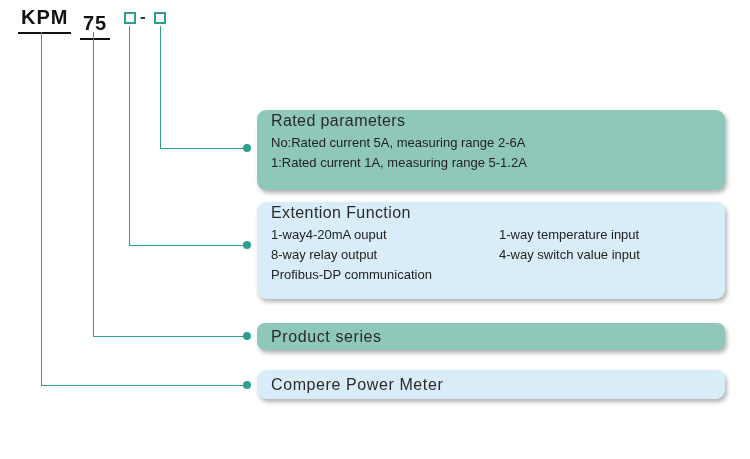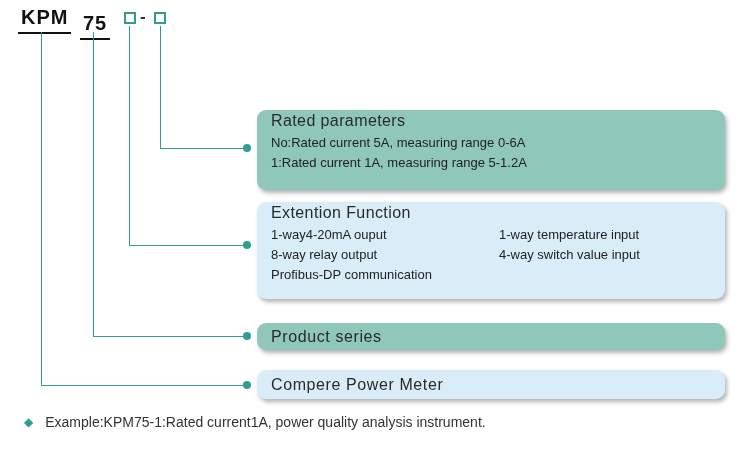--- a/index.html
+++ b/index.html
@@ -125,44 +125,41 @@
   <div class="hline" style="left:93px;  top:336px; width:152px;"></div>
   <div class="hline" style="left:41px;  top:385px; width:204px;"></div>
 
   <div class="dot" style="left:243px; top:144px;"></div>
   <div class="dot" style="left:243px; top:241px;"></div>
   <div class="dot" style="left:243px; top:332px;"></div>
   <div class="dot" style="left:243px; top:381px;"></div>
 
   <div class="box teal pad" style="left:257px; top:110px; width:468px; height:80px;">
     <div class="box-title">Rated parameters</div>
-    <div class="box-line">No:Rated current 5A, measuring range 0-6A</div>
+    <div class="box-line">No:Rated current 5A, measuring range 2-6A</div>
     <div class="box-line">1:Rated current 1A, measuring range 5-1.2A</div>
   </div>
 
   <div class="box blue pad" style="left:257px; top:202px; width:468px; height:97px;">
     <div class="box-title">Extention Function</div>
     <div class="two-col">
       <div class="col1">
         <div class="box-line">1-way4-20mA ouput</div>
         <div class="box-line">8-way relay output</div>
         <div class="box-line">Profibus-DP communication</div>
       </div>
       <div class="col2">
         <div class="box-line">1-way temperature input</div>
         <div class="box-line">4-way switch value input</div>
       </div>
     </div>
   </div>
 
-  <div class="box teal" style="left:257px; top:323px; width:468px; height:27px; line-height:27px;">
+  <div class="box teal" style="left:257px; top:323px; width:468px; height:27px; line-height:27px;border-radius:8px;">
     <div class="single-title">Product series</div>
   </div>
 
   <div class="box blue" style="left:257px; top:370px; width:468px; height:29px; line-height:29px;">
     <div class="single-title">Compere Power Meter</div>
   </div>
 
-  <div class="example">
-    <span class="diamond">◆</span><span>Example:KPM75-1:Rated current1A, power quality analysis instrument.</span>
-  </div>
 
 </div>
 
 </body></html>

